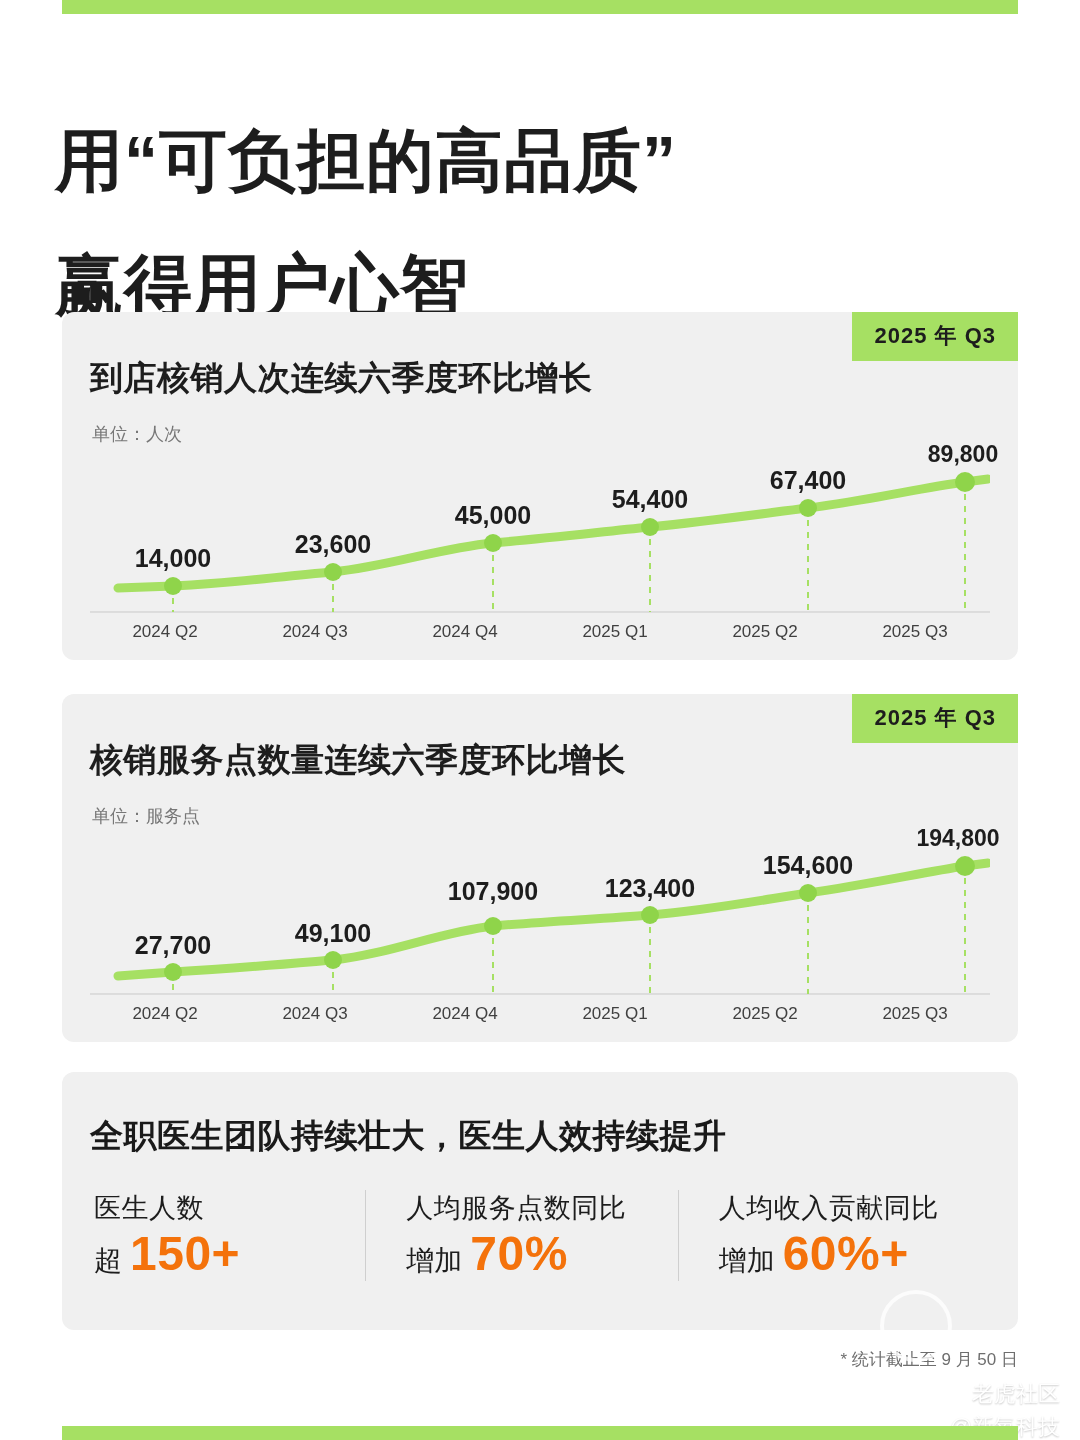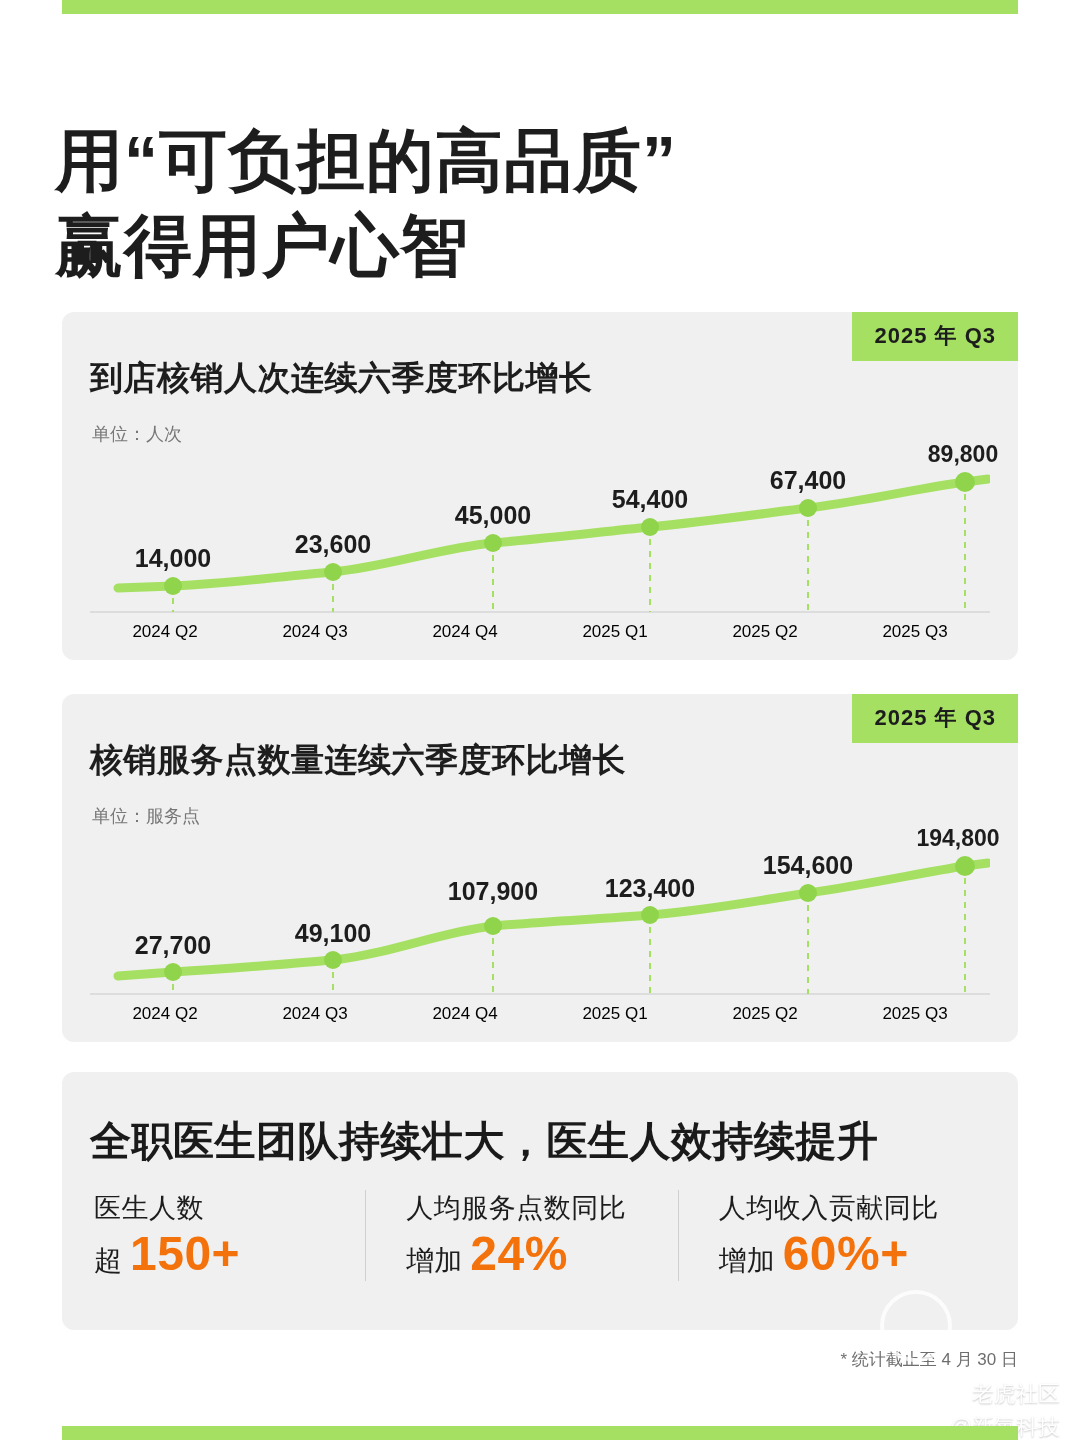--- a/index.html
+++ b/index.html
@@ -29,21 +29,21 @@
     position: absolute;
     left: 55px;
     top: 72px;
     width: 960px;
     font-size: 68px;
     font-weight: bold;
     line-height: 1.25;
     letter-spacing: 1px;
     color: #1d1d1d;
   }
-  .page-title .line2 { display: block; }
+  .page-title .line2 { display: block; margin-top: 40px; }
 
   .card {
     position: absolute;
     left: 62px;
     width: 956px;
     background: #f0f0f0;
     border-radius: 12px;
   }
   #card-visits { top: 312px; height: 348px; }
   #card-points { top: 694px; height: 348px; }
@@ -90,39 +90,39 @@
     position: absolute;
     left: 28px;
     bottom: 18px;
     width: 900px;
     display: flex;
   }
   .axis-labels .tick {
     flex: 1 1 0;
     text-align: center;
     font-size: 17px;
-    color: #000000;
+    color: #404040;
   }
 
   .dlabel {
     position: absolute;
     transform: translate(-50%, -100%);
     font-size: 25px;
     font-weight: bold;
     color: #1d1d1d;
     white-space: nowrap;
   }
   .dlabel.big { font-size: 23px; }
 
   
   .doctors-title {
     position: absolute;
     left: 28px;
     top: 42px;
-    font-size: 41px;
+    font-size: 33px;
     font-weight: bold;
     letter-spacing: 0.5px;
   }
   .stats {
     position: absolute;
     left: 28px;
     top: 118px;
     width: 900px;
     display: flex;
   }
@@ -302,34 +302,34 @@
       <div class="stat-label">医生人数</div>
       <div class="stat-value">
         <span>超</span>
         <span class="num">150+</span>
       </div>
     </div>
     <div class="stat">
       <div class="stat-label">人均服务点数同比</div>
       <div class="stat-value">
         <span>增加</span>
-        <span class="num">24%</span>
+        <span class="num">70%</span>
       </div>
     </div>
     <div class="stat">
       <div class="stat-label">人均收入贡献同比</div>
       <div class="stat-value">
         <span>增加</span>
         <span class="num">60%+</span>
       </div>
     </div>
   </div>
 </section>
 
-<div class="footnote">* 统计截止至 4 月 30 日</div>
+<div class="footnote">* 统计截止至 9 月 50 日</div>
 
 <div class="wm-center"></div>
 
 <div class="watermark">
   <span class="wm-ring"></span>
   <span>老虎社区</span>
 </div>
 <div class="watermark" style="bottom:-2px; right:20px;">
   <span>@新氧科技</span>
 </div>

